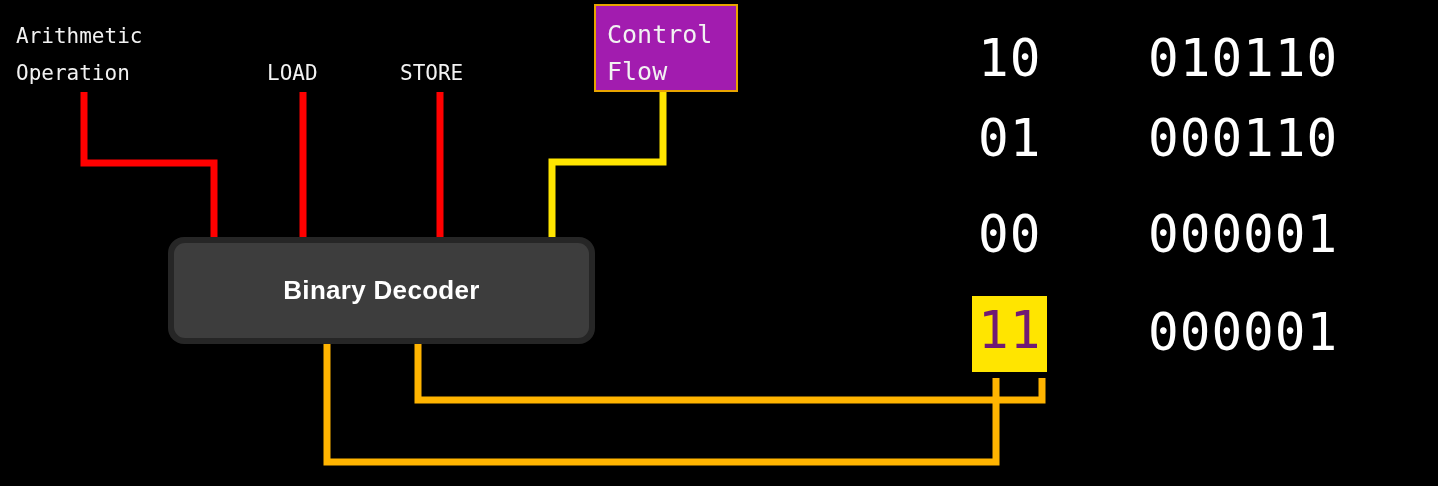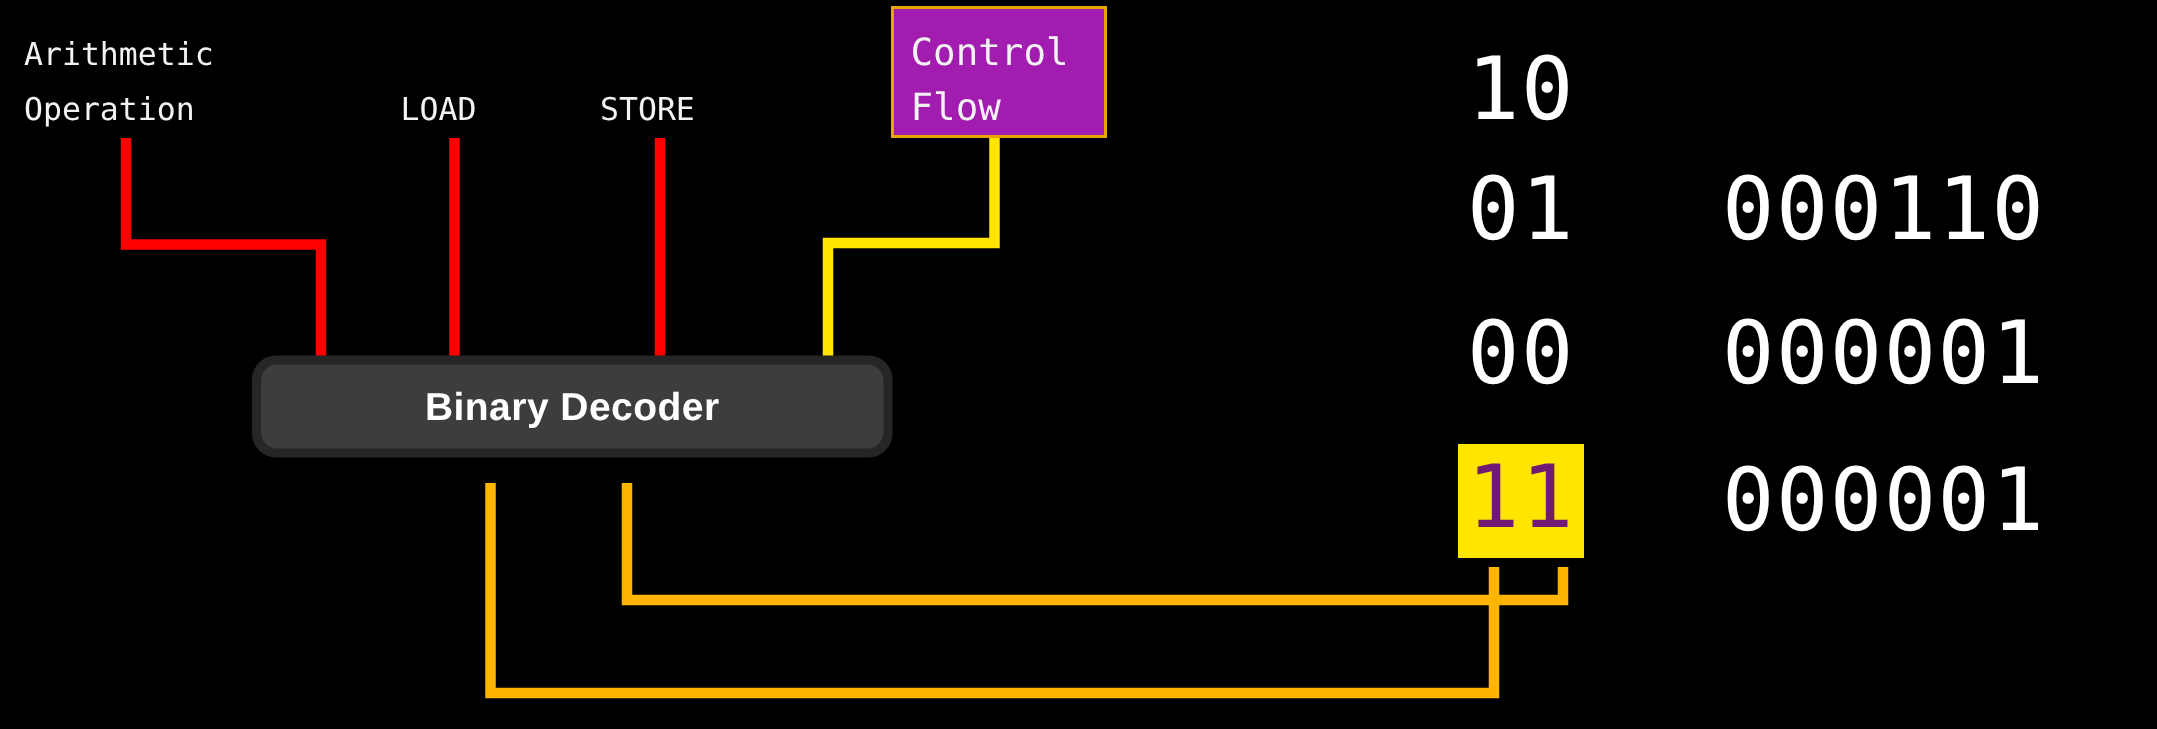--- a/index.html
+++ b/index.html
@@ -62,21 +62,21 @@
     line-height: 37px;
     white-space: pre;
   }
 
   
   #binary-decoder {
     position: absolute;
     left: 168px;
     top: 237px;
     width: 427px;
-    height: 68px;
+    height: 107px;
     background: #262626;
     border-radius: 16px;
     box-sizing: border-box;
     padding: 6px;
   }
   #binary-decoder .bd-inner {
     width: 100%;
     height: 100%;
     background: #3d3d3d;
     border-radius: 11px;
@@ -105,21 +105,21 @@
   .tt-row {
     position: absolute;
     left: 0;
     width: 460px;
     height: 76px;
   }
   .tt-in, .tt-out {
     position: absolute;
     color: #ffffff;
     font-family: "DejaVu Sans Mono", monospace;
-    font-size: 58px;
+    font-size: 51px;
     line-height: 62px;
     letter-spacing: 1px;
     white-space: pre;
   }
   .tt-in  { left: 18px; top: 0; }
   .tt-out { left: 188px; top: 0; }
   .tt-row.highlight .tt-in {
     background: #ffe500;
     color: #701a75;
     padding: 4px 6px 10px 6px;
@@ -161,20 +161,21 @@
 
   <div id="binary-decoder">
     <div class="bd-inner">
       <span class="bd-label">Binary Decoder</span>
     </div>
   </div>
 
   <div id="truth-table">
       <div class="tt-row" style="top: 14px;">
         <div class="tt-in">10</div>
+        <div class="tt-out">010110</div>
       </div>
       <div class="tt-row" style="top: 94px;">
         <div class="tt-in">01</div>
         <div class="tt-out">000110</div>
       </div>
       <div class="tt-row" style="top: 190px;">
         <div class="tt-in">00</div>
         <div class="tt-out">000001</div>
       </div>
       <div class="tt-row highlight" style="top: 288px;">

